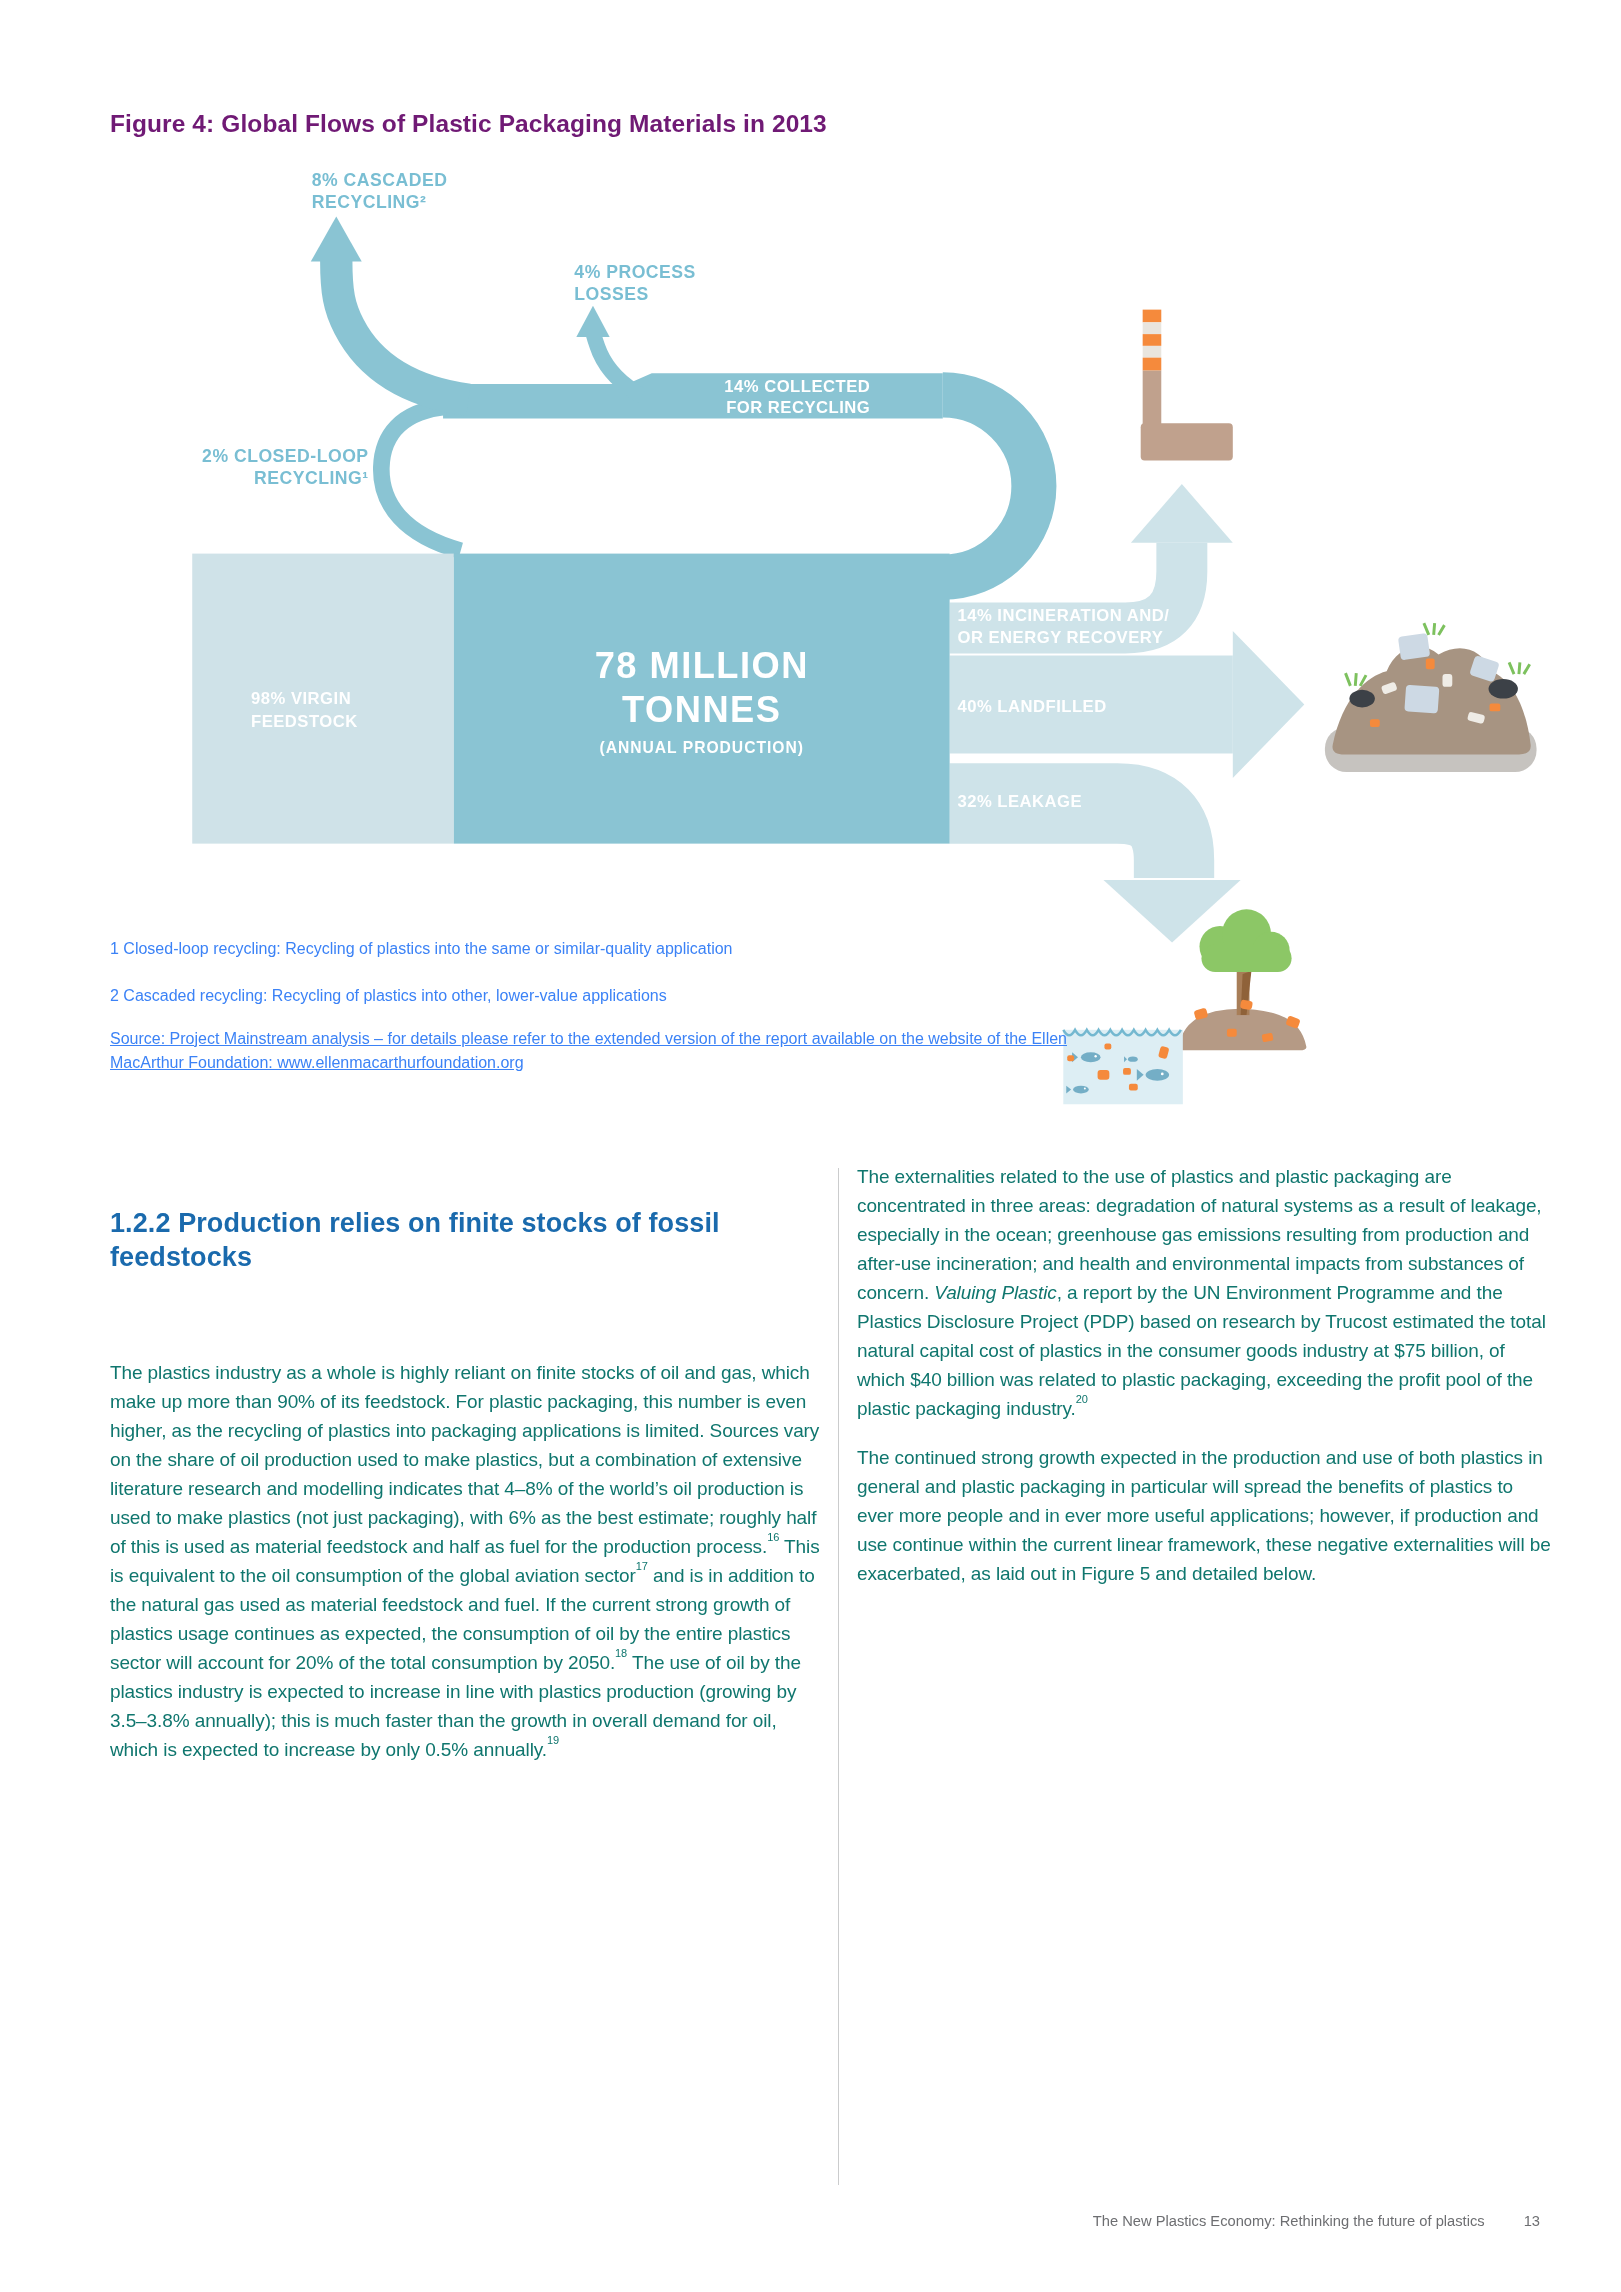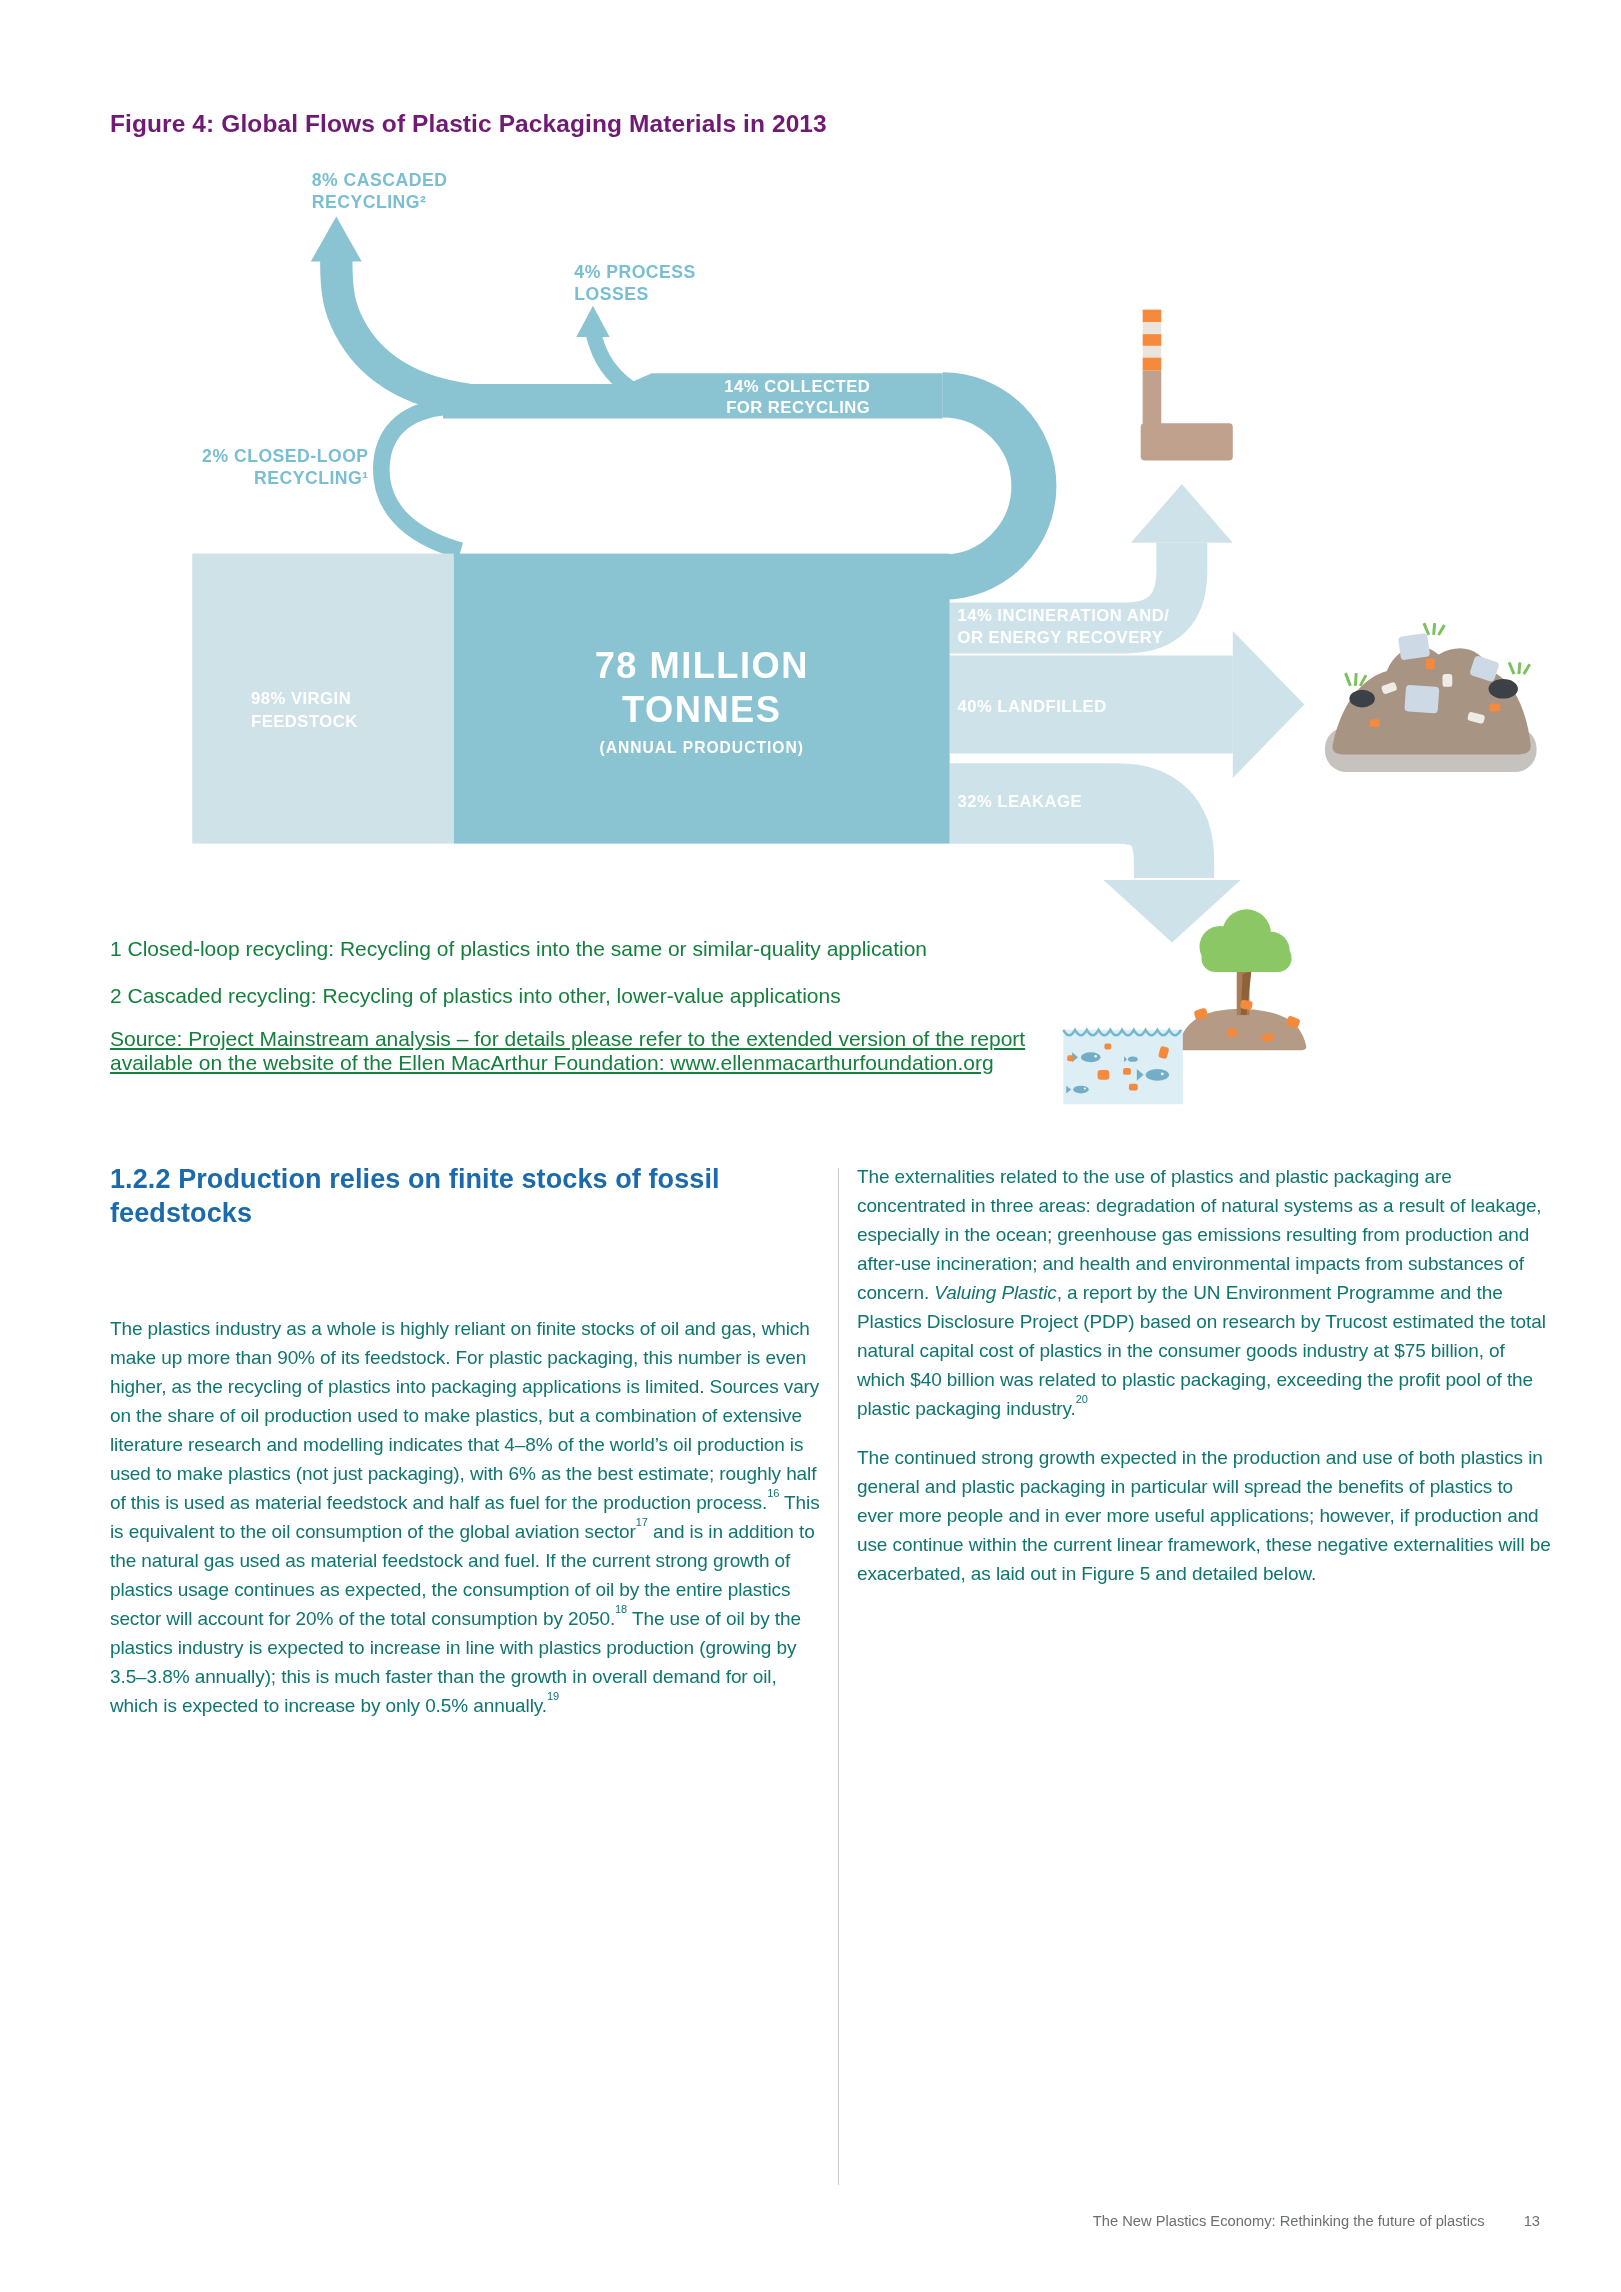--- a/index.html
+++ b/index.html
@@ -11,24 +11,24 @@
   .fig-title{
     left:110px;top:110px;font-size:24.5px;font-weight:bold;color:#701a75;letter-spacing:0.1px;
   }
   #diagram{position:absolute;left:0;top:0;}
   svg text{font-family:"Liberation Sans",sans-serif;font-weight:bold;}
   .lbl-blue{fill:#79bed3;font-size:18px;letter-spacing:.5px;}
   .lbl-white{fill:#ffffff;font-size:17px;letter-spacing:.5px;}
   .lbl-big{fill:#ffffff;font-size:37px;letter-spacing:1.5px;}
   .lbl-mid{fill:#ffffff;font-size:16px;letter-spacing:1px;}
   .footnote{
-    left:110px;font-size:21px;color:#15803d;line-height:23.5px;width:980px;
+    left:110px;font-size:16px;color:#3b82f6;line-height:23.5px;width:980px;
   }
   .col{top:1162px;}
-  .col-left{left:110px;width:719px;}
+  .col-left{left:110px;width:719px;margin-top:44px;}
   .col-right{left:857px;width:694px;}
   .col h2{
     margin:0 0 84px 0;font-size:27px;line-height:34px;font-weight:bold;color:#1a6aad;letter-spacing:0.1px;
   }
   .col p{
     margin:0;font-size:19px;line-height:29px;color:#0f766e;letter-spacing:-0.1px;
   }
   .col p + p{margin-top:20px;}
   .col p sup{font-size:.58em;line-height:0;position:relative;top:-.45em;}
   .col p i{}

